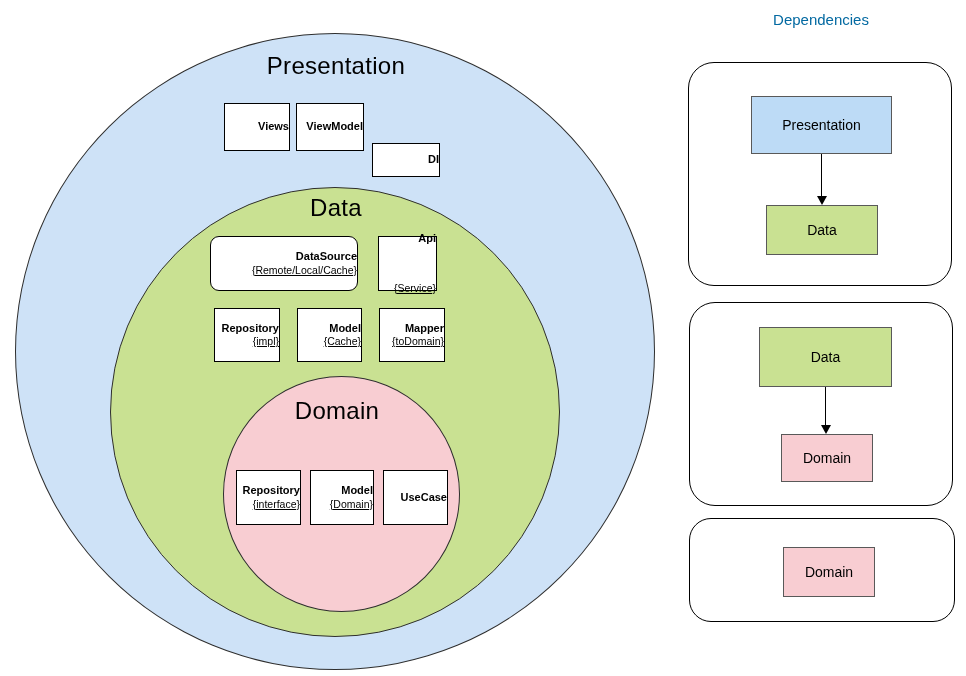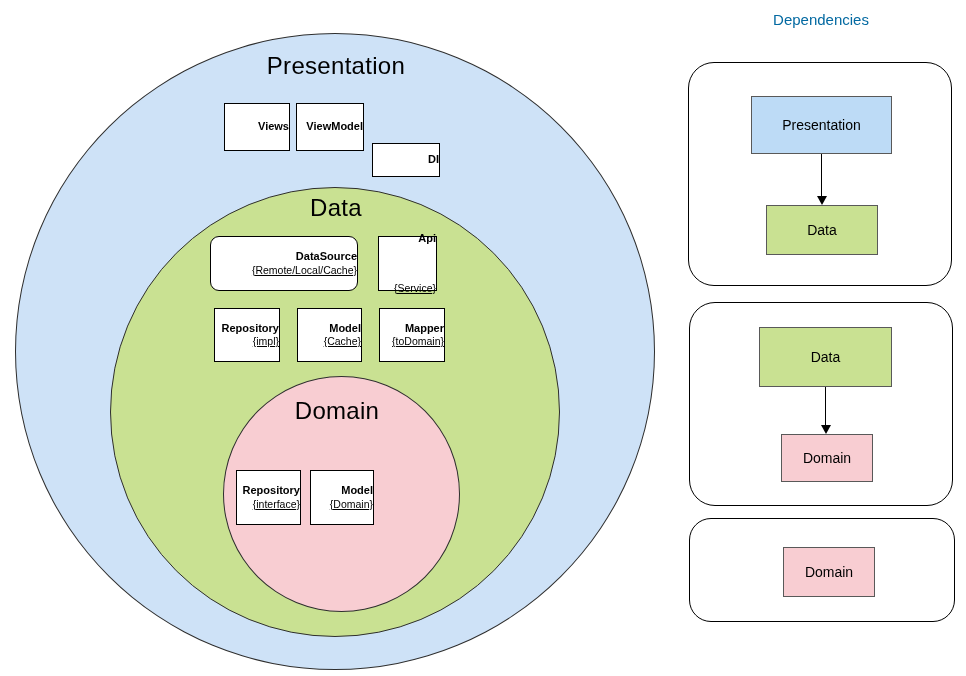--- a/index.html
+++ b/index.html
@@ -131,20 +131,23 @@
   </div>
 
   <div class="cbox" style="left:236px; top:470px; width:65px; height:55px;">
     <span class="t">Repository</span>
     <span class="s">{interface}</span>
   </div>
   <div class="cbox" style="left:310px; top:470px; width:64px; height:55px;">
     <span class="t">Model</span>
     <span class="s">{Domain}</span>
   </div>
+  <div class="cbox" style="left:383px; top:470px; width:65px; height:55px;">
+    <span class="t">UseCase</span>
+  </div>
 
   <div class="dep-title" style="left:721px; top:11px; width:200px;">Dependencies</div>
 
   <div class="dep-card" style="left:688px; top:62px; width:264px; height:224px; border-radius:26px;"></div>
   <div class="dep-box" style="left:751px; top:96px; width:141px; height:58px; background:#bddbf6;">Presentation</div>
   <div class="arrow-line" style="left:821px; top:154px; height:43px;"></div>
   <div class="arrow-head" style="left:817px; top:196px;"></div>
   <div class="dep-box" style="left:766px; top:205px; width:112px; height:50px; background:#c9e192;">Data</div>
 
   <div class="dep-card" style="left:689px; top:302px; width:264px; height:204px; border-radius:26px;"></div>

